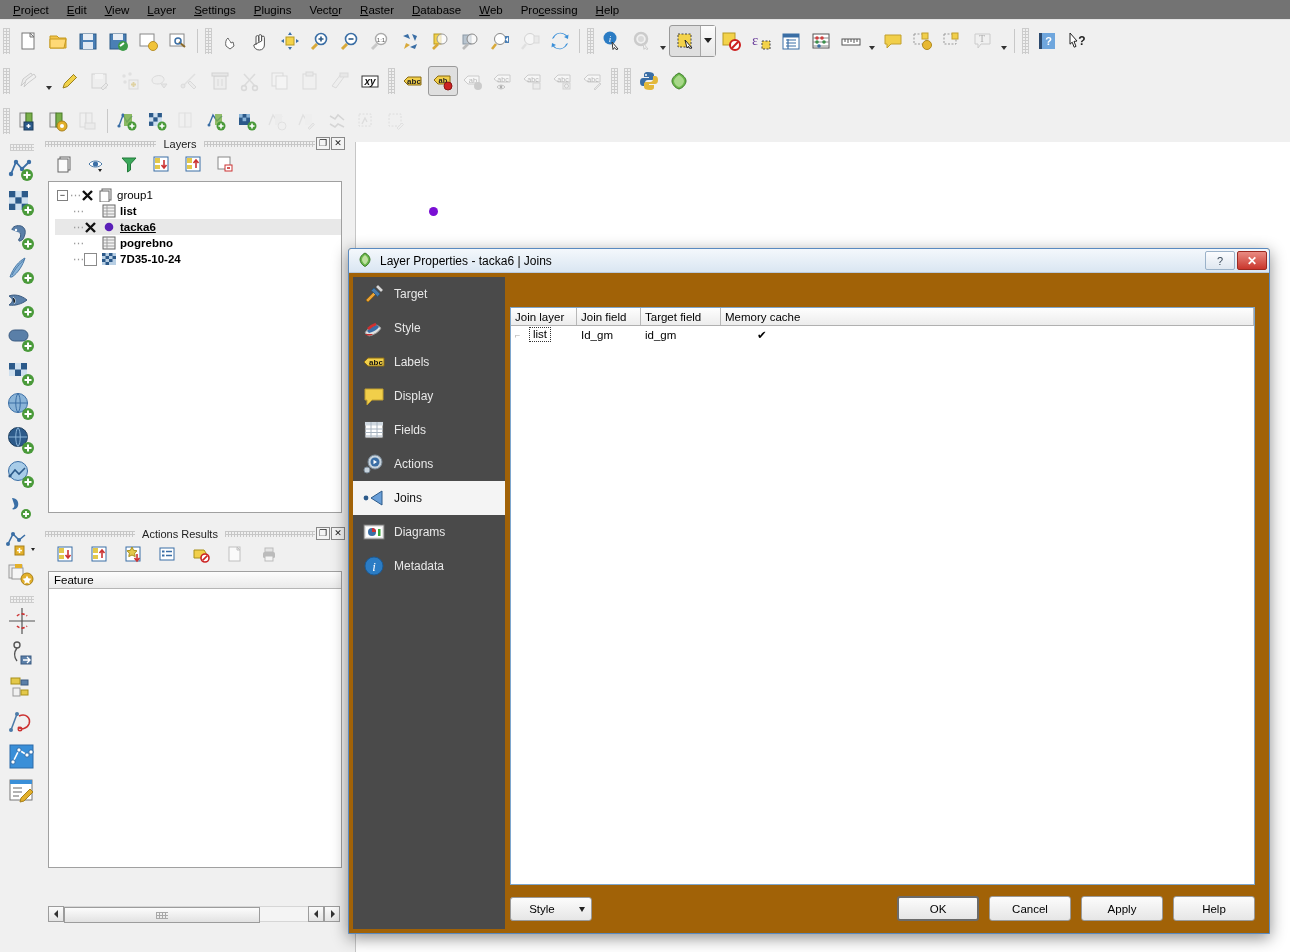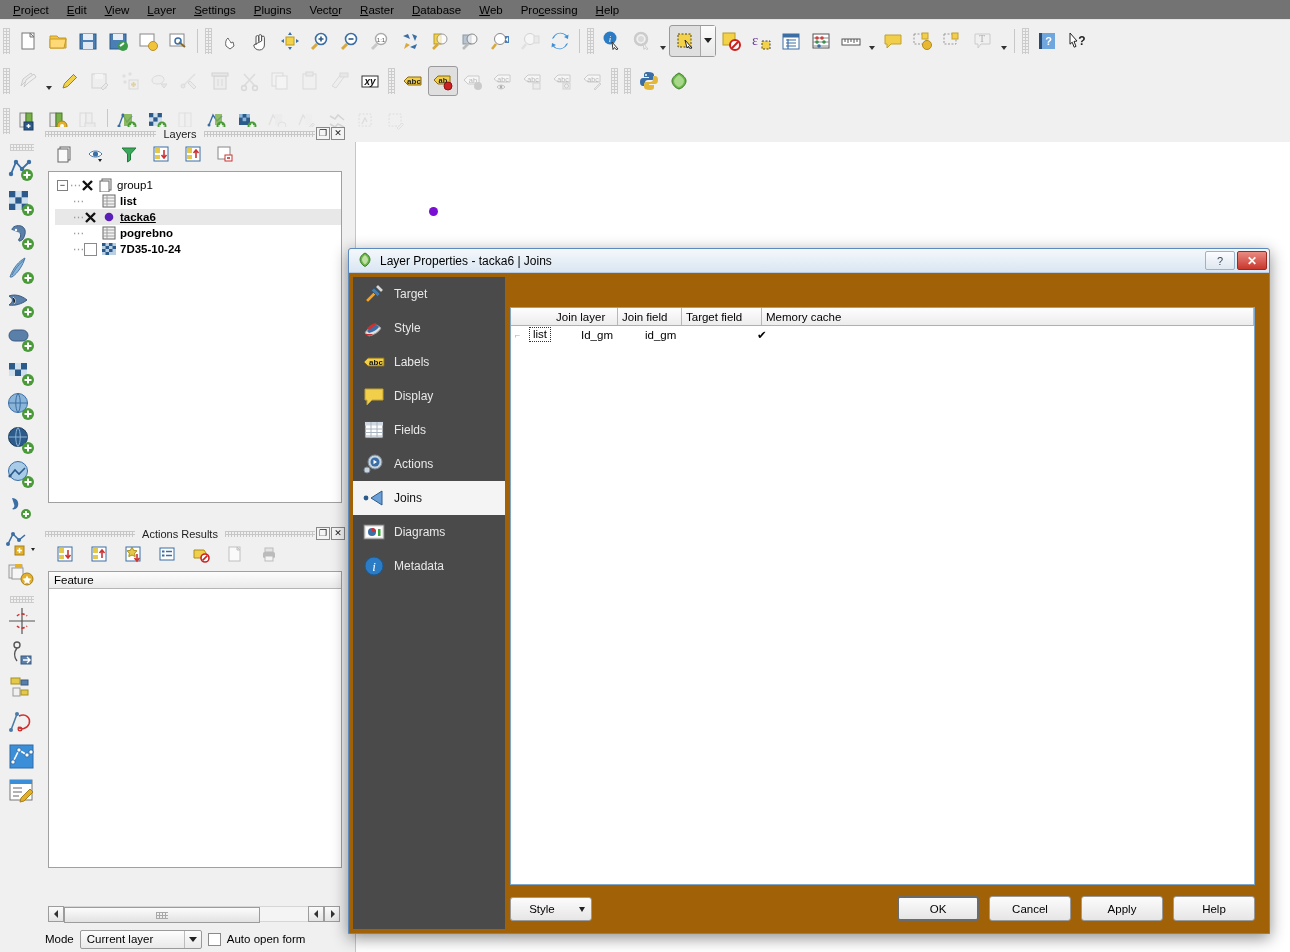--- a/index.html
+++ b/index.html
@@ -869,21 +869,21 @@
     <div class="vbtn">
         <svg width="30" height="30">
           <rect x="3" y="4" width="22" height="20" fill="#fff" stroke="#777"></rect>
           <rect x="3" y="4" width="22" height="4" fill="#3a8fd8"></rect>
           <path d="M6 12h9M6 16h9M6 20h6" stroke="#999" stroke-width="1.3"></path>
           <path d="M14 22l9-9 3 3-9 9-4 1z" fill="#e3b02a" stroke="#a8801a"></path>
         </svg>
       </div>
   </div>
 
-  <div class="dock" style="left:45px; top:127px; width:300px; height:380px;">
+  <div class="dock" style="left:45px; top:137px; width:300px; height:380px;">
     <div class="dock-title">
       <div class="dt-dots"></div>
       <div class="dt-label">Layers</div>
       <div class="dt-dots"></div>
       <div class="dock-btn">❐</div>
       <div class="dock-btn">✕</div>
     </div>
     <div class="dock-toolbar">
       <div class="dock-tb-btn">
           <svg width="18" height="18">
@@ -1088,31 +1088,20 @@
           <path d="M5 0L1 4l4 4z" fill="#333"></path>
         </svg>
       </div>
     <div class="hs-btn">
         <svg width="7" height="8">
           <path d="M2 0l4 4-4 4z" fill="#333"></path>
         </svg>
       </div>
   </div>
 
-  <div class="statusbar">
-    <span>Mode</span>
-    <div class="combo" style="width:122px;">
-      <span class="cv">Current layer</span>
-      <span class="carr" style="margin-left:auto;">
-          <i></i>
-        </span>
-    </div>
-    <span class="cbx"></span>
-    <span>Auto open form</span>
-  </div>
 
   <div class="map">
     <div class="map-pt" id="map-point" style="left: 73px; top: 65px; background: rgb(122, 15, 212);"></div>
   </div>
 
   <div class="dialog">
     <div class="dlg-title">
       <span><svg width="16" height="16">
             <path d="M8 1c3 1.5 5 4 5 6.5S11 13 8 14.5C5 13 3 10 3 7.5S5 2.5 8 1z" fill="#6bb84a" stroke="#3d7a2a"></path>
             <path d="M8 3c2 1.5 3 3 3 4.5S10 11 8 12.5C6 11 5 9 5 7.5S6 4.5 8 3z" fill="#bfe0a0"></path>
@@ -1210,21 +1199,21 @@
                 <circle cx="11" cy="11" r="9" fill="#2b7cc4" stroke="#1a5a96"></circle>
                 <text x="11" y="16" font-size="13" font-style="italic" text-anchor="middle" fill="#fff" font-family="serif">i</text>
               </svg>
             </span>
             <span>Metadata</span>
           </div>
         </div>
 
       <div class="joins-table">
         <div class="jt-head" id="jt-head">
-            <div class="jt-th" style="width: 66px; margin-left: 41px;">Join layer</div>
+            <div class="jt-th" style="width: 66px;">Join layer</div>
             <div class="jt-th" style="width: 64px;">Join field</div>
             <div class="jt-th" style="width: 80px;">Target field</div>
             <div class="jt-th" style="width: auto; flex: 1 1 0%;">Memory cache</div>
           </div>
         <div id="jt-body">
             <div class="jt-row">
               <div class="jt-td" style="width: 66px;">
                 <span class="treedash">⌐</span>
                 <span class="focus-cell">list</span>
               </div>

